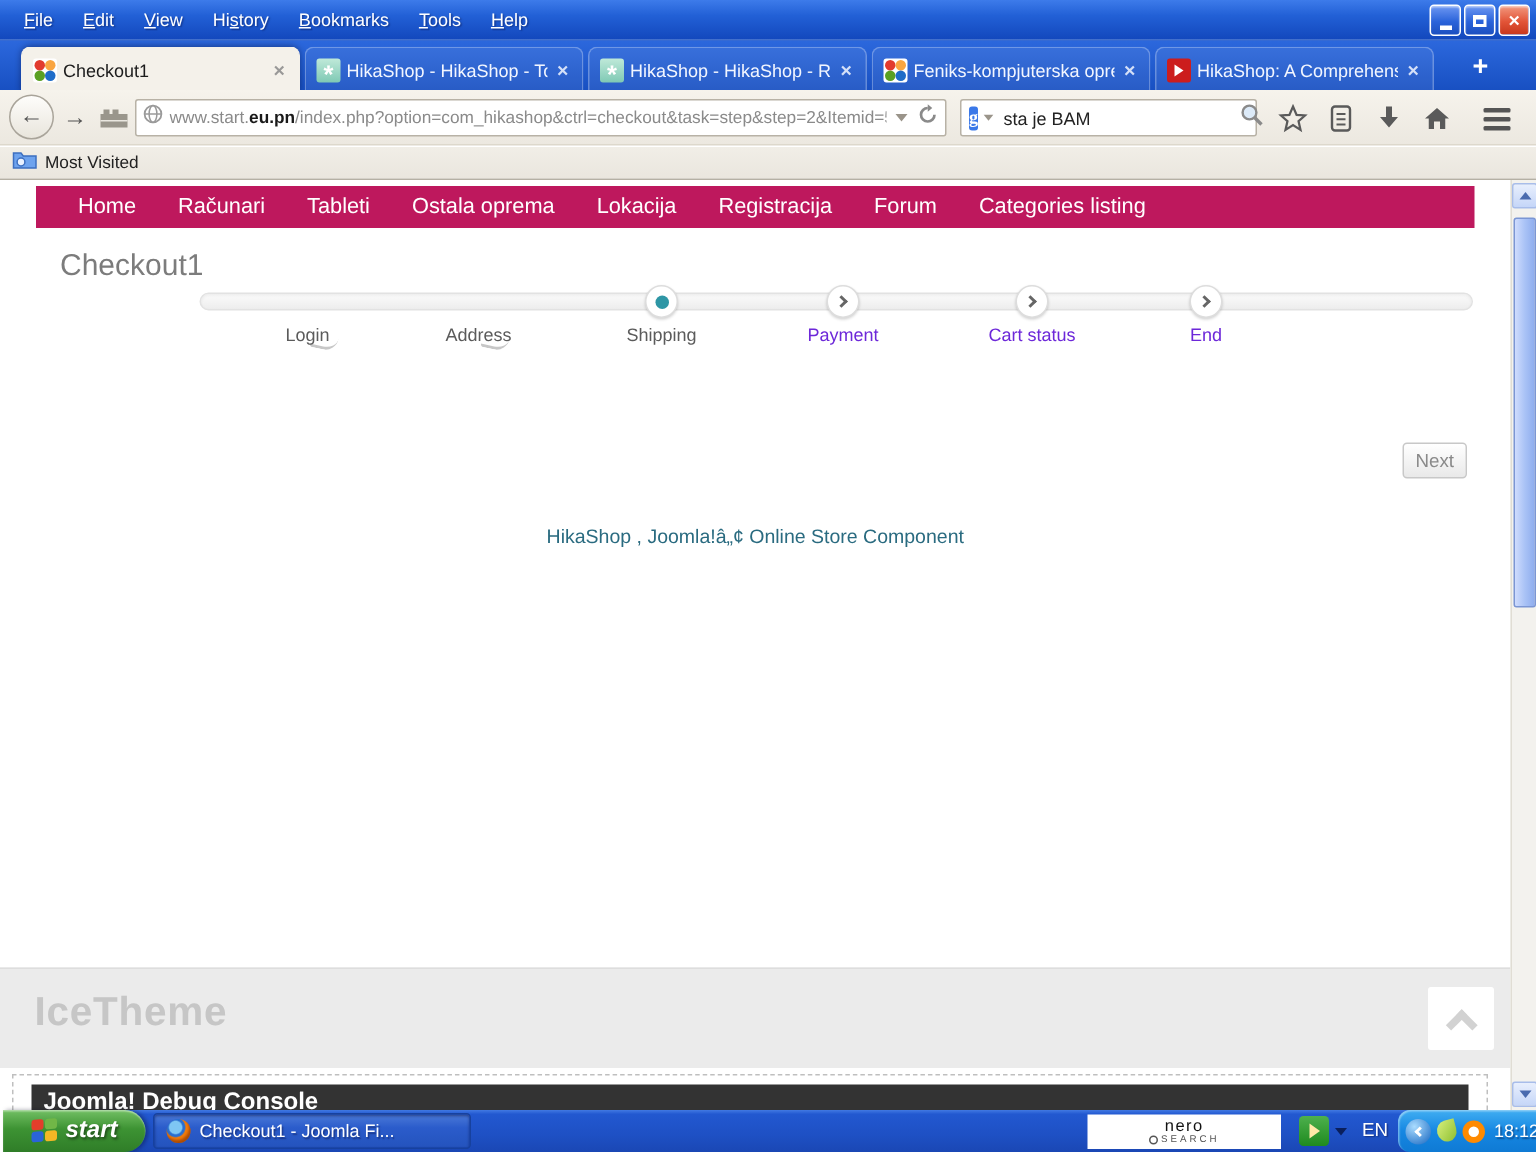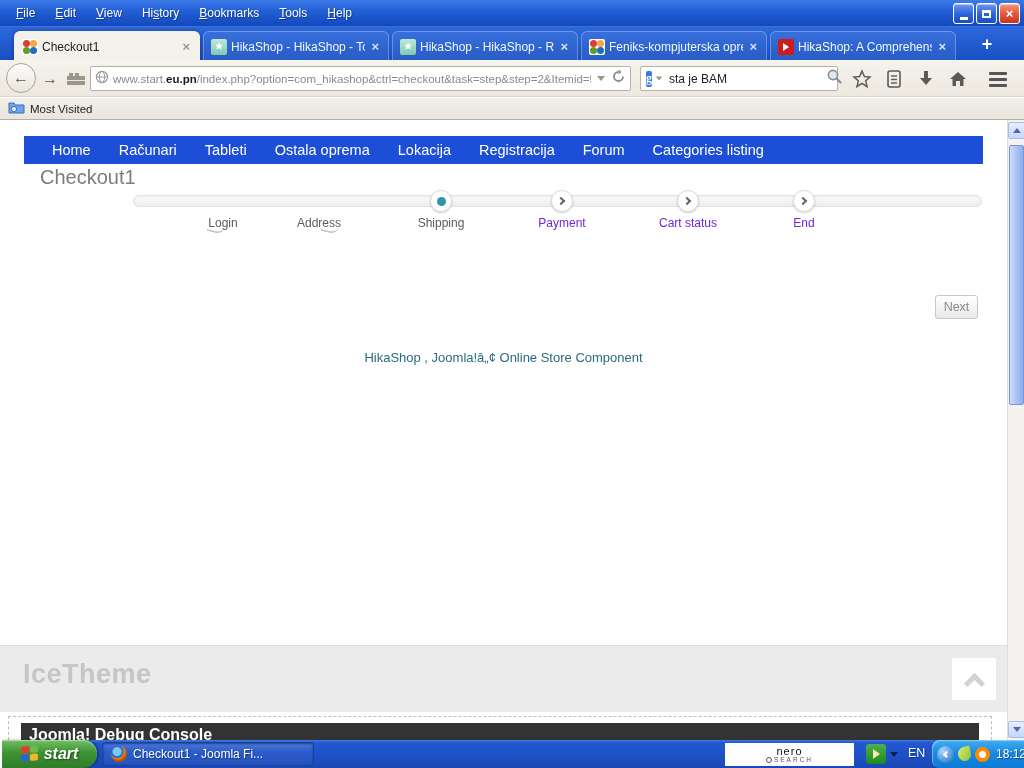--- a/index.html
+++ b/index.html
@@ -69,22 +69,22 @@
   .hamburger{display:flex;flex-direction:column;gap:3px;}
   .hamburger i{width:18px;height:3px;background:#555;border-radius:1px;}
 
   
   .bookmarksbar{position:absolute;left:0;top:98px;width:1024px;height:22px;
     background:linear-gradient(180deg,#f1eee7,#eae6de);border-bottom:1px solid #b5b0a4;display:flex;align-items:center;padding-left:8px;}
   .bm-label{font-size:11.5px;color:#222;margin-left:5px;}
 
   
   .viewport{position:absolute;left:0;top:120px;width:1007px;height:620px;background:#fff;overflow:hidden;}
-  .sitenav{position:absolute;left:24px;top:4px;width:959px;height:28px;background:#1d4ed8;
-    display:flex;align-items:center;padding:0 14px;margin-top:12px;}
+  .sitenav{position:absolute;left:24px;top:4px;width:959px;height:28px;background:#be185d;
+    display:flex;align-items:center;padding:0 14px;}
   .sitenav-item{color:#fff;font-size:14.5px;padding:0 14px;line-height:28px;cursor:pointer;white-space:nowrap;}
   .page-title{position:absolute;left:40px;top:46px;font-size:20px;color:#7c7c7c;}
   .steps-layer{position:absolute;left:0;top:0;width:1007px;height:260px;}
   .track{position:absolute;left:133px;top:75px;width:849px;height:12px;border:1px solid #e2e2e2;border-radius:7px;
     background:linear-gradient(180deg,#fbfbfb,#ededed);box-shadow:inset 0 1px 2px rgba(0,0,0,.06);}
   .step-circle{position:absolute;top:70px;width:22px;height:22px;border-radius:50%;background:#fff;border:1px solid #ddd;
     box-shadow:0 1px 2px rgba(0,0,0,.18);display:flex;align-items:center;justify-content:center;}
   .step-dot{width:9px;height:9px;border-radius:50%;background:#2e96a5;}
   .step-chev{width:6px;height:6px;border-top:2px solid #666;border-right:2px solid #666;transform:rotate(45deg);margin-left:-2px;}
   .step-label{position:absolute;top:96px;transform:translateX(-50%);font-size:12px;white-space:nowrap;}
@@ -329,21 +329,21 @@
         <span class="sitenav-item">Lokacija</span>
         <span class="sitenav-item">Registracija</span>
         <span class="sitenav-item">Forum</span>
         <span class="sitenav-item">Categories listing</span>
       </div>
     <div class="page-title">Checkout1</div>
 
     <div class="steps-layer">
       <div class="track"></div>
     <div class="step-swoosh" style="left: 207px;"></div>
-        <div class="step-label done" style="left: 223px; text-align: center;">Login</div>
+        <div class="step-label done" style="left: 205px; text-align: center;">Login</div>
         <div class="step-swoosh" style="left: 321px;"></div>
         <div class="step-label done" style="left: 319px;">Address</div>
         <div class="step-circle" style="left: 430px;">
           <span class="step-dot"></span>
         </div>
         <div class="step-label current" style="left: 441px;">Shipping</div>
         <div class="step-circle" style="left: 551px;">
           <span class="step-chev"></span>
         </div>
         <div class="step-label upcoming" style="left: 562px;">Payment</div>

